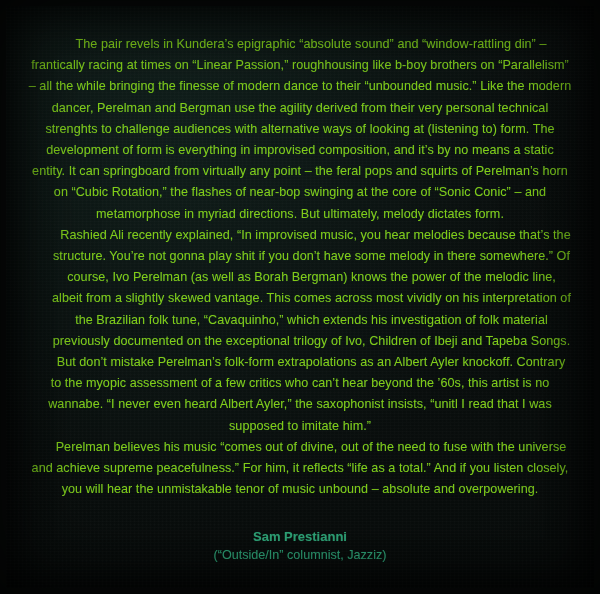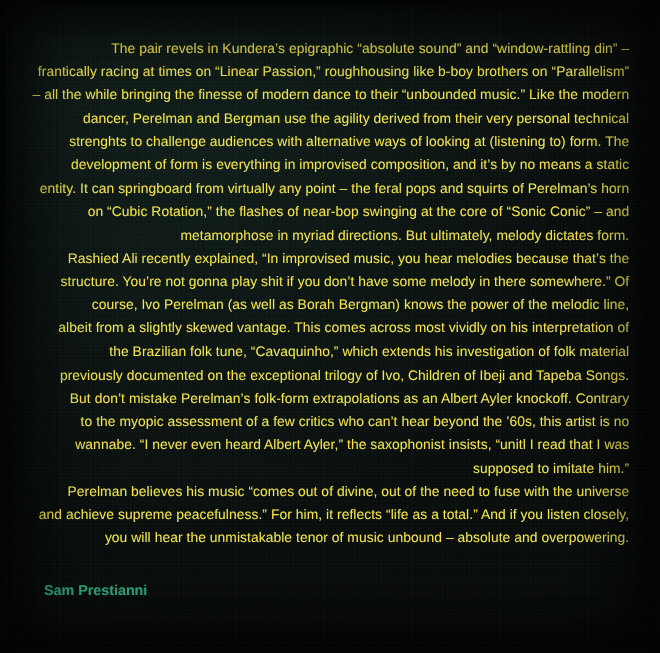--- a/index.html
+++ b/index.html
@@ -44,38 +44,38 @@
     position: absolute;
     left: 28px;
     top: 34px;
     width: 544px;
     color: #2fae7e;
   }
   p.body-para {
     margin: 0;
     font-size: 12.6px;
     line-height: 21.2px;
-    color: #fde047;
-    text-align: right;
+    color: #84cc16;
+    text-align: center;
     letter-spacing: 0.05px;
     text-shadow: 0 0 1px rgba(47,174,126,0.35);
   }
   p.indent {
     text-indent: 22px;
   }
   p.indent-small {
     text-indent: 8px;
     margin-left: 23px;
   }
   .signature {
     position: absolute;
-    left: 40px;
+    left: 28px;
     top: 528px;
     width: 544px;
-    text-align: left;
+    text-align: center;
     color: #31ab7d;
   }
   .sig-name {
     font-size: 13px;
     font-weight: bold;
     line-height: 18px;
     text-shadow: 0 0 1px rgba(47,174,126,0.4);
   }
   .sig-role {
     font-size: 12.6px;
@@ -99,16 +99,17 @@
 
   <div class="content">
     <p class="body-para indent">The pair revels in Kundera’s epigraphic “absolute sound” and “window-rattling din” – frantically racing at times on “Linear Passion,” roughhousing like b-boy brothers on “Parallelism” – all the while bringing the finesse of modern dance to their “unbounded music.” Like the modern dancer, Perelman and Bergman use the agility derived from their very personal technical strenghts to challenge audiences with alternative ways of looking at (listening to) form. The development of form is everything in improvised composition, and it’s by no means a static entity. It can springboard from virtually any point – the feral pops and squirts of Perelman’s horn on “Cubic Rotation,” the flashes of near-bop swinging at the core of “Sonic Conic” – and metamorphose in myriad directions. But ultimately, melody dictates form.</p>
     <p class="body-para indent-small">Rashied Ali recently explained, “In improvised music, you hear melodies because that’s the structure. You’re not gonna play shit if you don’t have some melody in there somewhere.” Of course, Ivo Perelman (as well as Borah Bergman) knows the power of the melodic line, albeit from a slightly skewed vantage. This comes across most vividly on his interpretation of the Brazilian folk tune, “Cavaquinho,” which extends his investigation of folk material previously documented on the exceptional trilogy of Ivo, Children of Ibeji and Tapeba Songs.</p>
     <p class="body-para indent">But don’t mistake Perelman’s folk-form extrapolations as an Albert Ayler knockoff. Contrary to the myopic assessment of a few critics who can’t hear beyond the ’60s, this artist is no wannabe. “I never even heard Albert Ayler,” the saxophonist insists, “unitl I read that I was supposed to imitate him.”</p>
     <p class="body-para indent">Perelman believes his music “comes out of divine, out of the need to fuse with the universe and achieve supreme peacefulness.” For him, it reflects “life as a total.” And if you listen closely, you will hear the unmistakable tenor of music unbound – absolute and overpowering.</p>
   </div>
 
   <div class="signature">
     <div class="sig-name">Sam Prestianni</div>
+    <div class="sig-role">(“Outside/In” columnist, Jazziz)</div>
   </div>
 
   <div class="vignette"></div>
 </div>
 
 </body></html>

